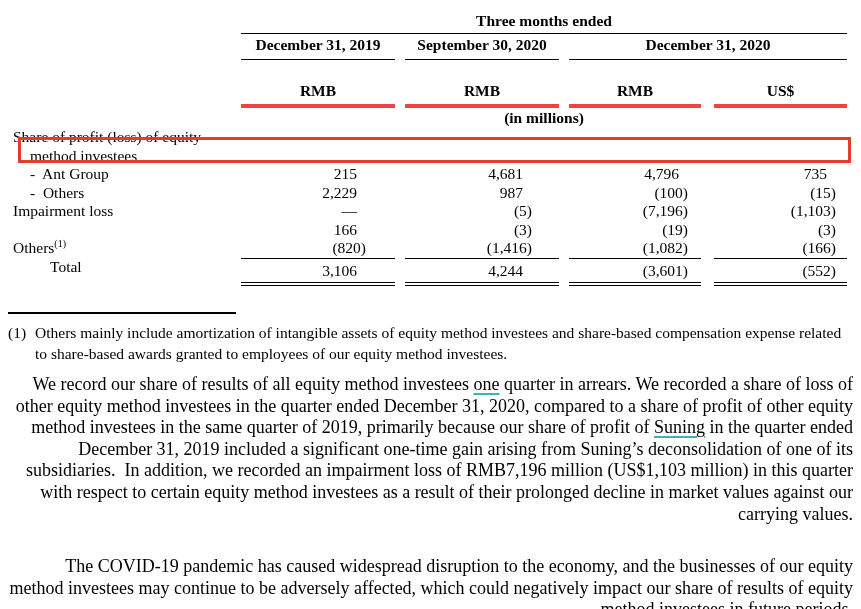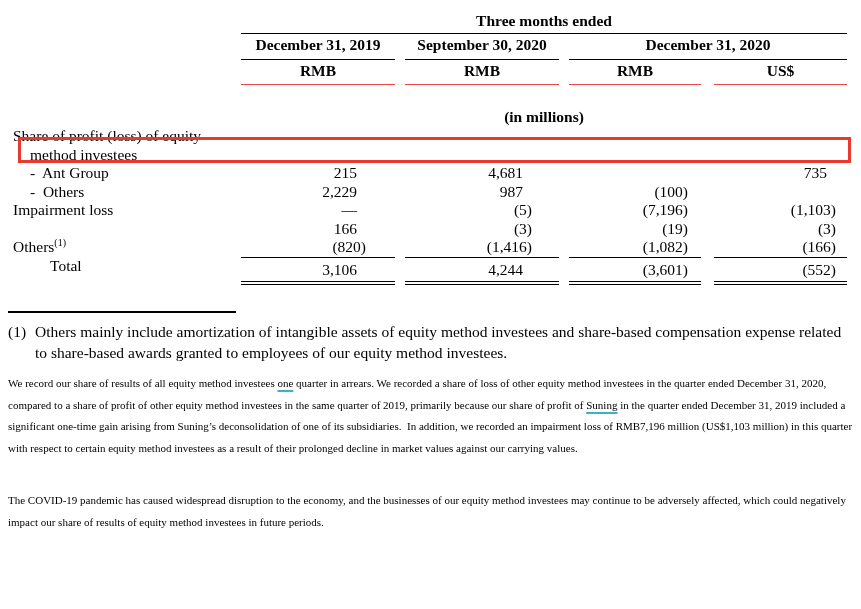--- a/index.html
+++ b/index.html
@@ -27,21 +27,21 @@
     grid-template-columns: 233px 154px 10px 154px 10px 132px 13px 133px;
     font-size: 15.5px;
   }
   .fin-table .hcell {
     font-weight: bold;
     text-align: center;
     white-space: nowrap;
   }
   .fin-table .rowA { line-height: 21px; padding-bottom: 2px; border-bottom: 1px solid #000; }
   .fin-table .rowB { line-height: 22px; padding-bottom: 3px; border-bottom: 1px solid #000; }
-  .fin-table .rowC { line-height: 21px; padding-bottom: 3px; border-bottom: 1px solid #ef4444; }
+  .fin-table .rowC { line-height: 21px; padding-bottom: 3px; border-bottom: 4px solid #ef4444; margin-top: 20px; }
   .fin-table .rowD { line-height: 20px; font-weight: bold; text-align: center; }
   .fin-table .lbl {
     grid-column: 1;
     line-height: 18.5px;
     white-space: pre;
     padding-left: 5px;
   }
   .fin-table .lbl.ind1 { padding-left: 22px; }
   .fin-table .num {
     line-height: 18.5px;
@@ -80,24 +80,24 @@
     font-size: 15.5px;
     line-height: 20.5px;
     width: 845px;
   }
   .footnote .marker { flex: 0 0 27px; }
   .footnote .fn-text { flex: 1; }
 
   
   .paragraphs { width: 845px; }
   .paragraph {
-    font-size: 11px;
+    font-size: 18px;
     line-height: 21.6px;
     margin-top: 10px;
-    text-align: left;
+    text-align: right;
   }
   .paragraph.second { margin-top: 31px; }
   .ann-underline {
     text-decoration: underline;
     text-decoration-thickness: 2px;
     text-underline-offset: 3px;
   }
 </style>
 </head>
 <body>
@@ -108,31 +108,33 @@
 
     <div class="highlight-box" style="border-color: rgb(232, 57, 47);"></div>
   <div class="hcell rowA" style="grid-column: 2 / 9;">Three months ended</div>
       <div class="hcell rowB" style="grid-column: 2 / 3;">December 31, 2019</div>
       <div class="hcell rowB" style="grid-column: 4 / 5;">September 30, 2020</div>
       <div class="hcell rowB" style="grid-column: 6 / 9;">December 31, 2020</div>
       <div class="hcell rowC" style="grid-column: 2;">RMB</div>
       <div class="hcell rowC" style="grid-column: 4;">RMB</div>
       <div class="hcell rowC" style="grid-column: 6;">RMB</div>
       <div class="hcell rowC" style="grid-column: 8;">US$</div>
-      <div class="rowD" style="grid-column: 2 / 9; margin-top: 22px;">(in millions)</div>
+      <div class="rowD" style="grid-column: 2 / 9;">(in millions)</div>
       <div class="lbl" style="grid-column: 1;">Share of profit (loss) of equity</div>
       <div class="lbl ind1" style="grid-column: 1;">method investees</div>
       <div class="lbl ind1" style="grid-column: 1;">-&nbsp; Ant Group</div>
       <div class="num" style="grid-column: 2; padding-right: 38px;">215</div>
       <div class="num" style="grid-column: 4; padding-right: 36px;">4,681</div>
+      <div class="num" style="grid-column: 6; padding-right: 22px;">4,796</div>
       <div class="num" style="grid-column: 8; padding-right: 20px;">735</div>
       <div class="lbl ind1" style="grid-column: 1;">-&nbsp; Others</div>
       <div class="num" style="grid-column: 2; padding-right: 38px;">2,229</div>
       <div class="num" style="grid-column: 4; padding-right: 36px;">987</div>
       <div class="num" style="grid-column: 6; padding-right: 13px;">(100)</div>
+      <div class="num" style="grid-column: 8; padding-right: 11px;">(15)</div>
       <div class="lbl" style="grid-column: 1;">Impairment loss</div>
       <div class="num" style="grid-column: 2; padding-right: 38px;">—</div>
       <div class="num" style="grid-column: 4; padding-right: 27px;">(5)</div>
       <div class="num" style="grid-column: 6; padding-right: 13px;">(7,196)</div>
       <div class="num" style="grid-column: 8; padding-right: 11px;">(1,103)</div>
       <div class="num" style="grid-column: 2; padding-right: 38px;">166</div>
       <div class="num" style="grid-column: 4; padding-right: 27px;">(3)</div>
       <div class="num" style="grid-column: 6; padding-right: 13px;">(19)</div>
       <div class="num" style="grid-column: 8; padding-right: 11px;">(3)</div>
       <div class="lbl" style="grid-column: 1;">Others<sup>(1)</sup></div>

